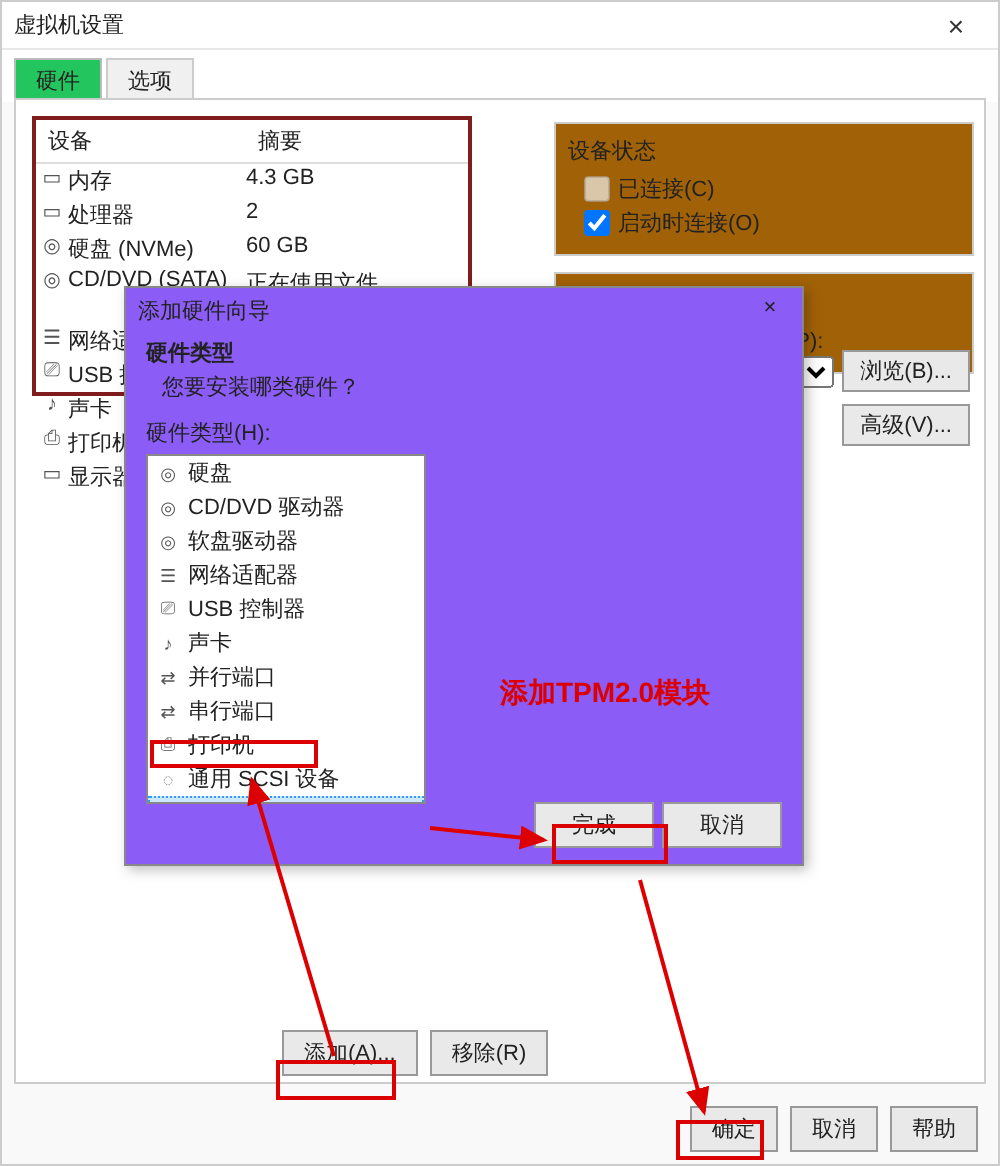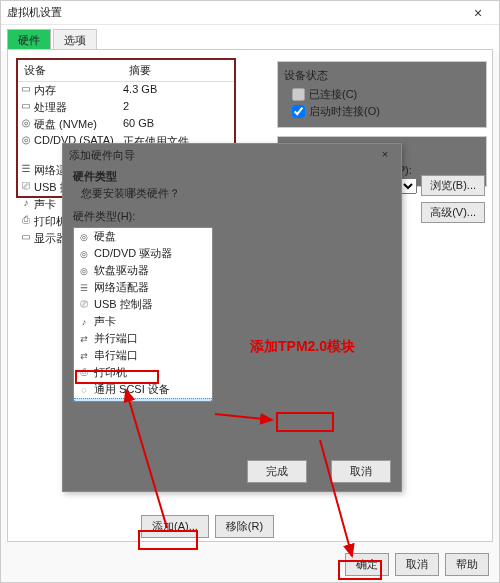--- a/index.html
+++ b/index.html
@@ -22,47 +22,47 @@
   .hw-list { border: 2px solid #7f1d1d; height: 140px; background: #fff; }
   .hw-head { display: flex; background: #fff; border-bottom: 1px solid #ddd; font-size: 11px; }
   .hw-head div { padding: 3px 6px; }
   .col-dev { width: 105px; }
   .col-sum { flex: 1; }
   .hw-row { display: flex; font-size: 11px; padding: 1px 0; }
   .hw-row .ico { width: 16px; text-align: center; color: #555; font-size: 10px; }
   .hw-row .dev { width: 89px; }
   .hw-row .sum { flex: 1; }
 
-  .fieldset { border: 1px solid #ccc; padding: 6px; margin-bottom: 8px; background: #737373; }
+  .fieldset { border: 1px solid #ccc; padding: 6px; margin-bottom: 8px; background: #a16207; }
   .fieldset .legend { font-size: 11px; margin-bottom: 4px; }
   .chk { display: flex; align-items: center; gap: 4px; font-size: 11px; margin: 2px 0 2px 8px; }
   .chk input { margin: 0; }
   .radio { display: flex; align-items: center; gap: 4px; font-size: 11px; margin: 2px 0 2px 8px; }
 
   .btn { border: 1px solid #999; background: #e9e9e9; padding: 3px 10px; font-size: 11px; display: inline-block; cursor: pointer; }
   .btn.small { padding: 2px 8px; }
 
   .footer { position: absolute; bottom: 6px; right: 10px; display: flex; gap: 6px; }
   .footer-left { position: absolute; bottom: 44px; left: 140px; display: flex; gap: 6px; }
 
   
-  .modal { position: absolute; left: 62px; top: 143px; width: 340px; height: 349px; background: #737373; border: 1px solid #888; box-shadow: 2px 2px 6px rgba(0,0,0,0.25); z-index: 5; }
+  .modal { position: absolute; left: 62px; top: 143px; width: 340px; height: 290px; background: #8b5cf6; border: 1px solid #888; box-shadow: 2px 2px 6px rgba(0,0,0,0.25); z-index: 5; }
   .modal .mtitle { padding: 4px 6px; display: flex; font-size: 11px; }
   .modal .mtitle .t { flex: 1; }
   .modal .mtitle .x { width: 20px; text-align: center; cursor: pointer; }
   .modal .section { padding: 0 10px; }
   .modal .h { font-weight: bold; font-size: 11px; margin-top: 2px; }
   .modal .sub { font-size: 11px; margin: 2px 0 8px 8px; }
   .modal .row2 { display: flex; gap: 12px; padding: 0 10px; }
   .listbox { border: 1px solid #888; width: 140px; height: 175px; overflow: hidden; background: #fff; }
   .li { display: flex; align-items: center; gap: 4px; padding: 1px 4px; font-size: 11px; }
   .li .ico { width: 12px; text-align: center; font-size: 9px; color: #555; }
   .li.sel { background: #cce8ff; border: 1px dotted #3399ff; }
   .explain { flex: 1; font-size: 11px; }
-  .modal .mfoot { position: absolute; bottom: 8px; right: 10px; display: flex; gap: 24px; }
+  .modal .mfoot { position: absolute; bottom: 8px; right: 10px; display: flex; gap: 4px; }
   .modal .mfoot .btn { padding: 3px 18px; }
 
   
   .anno-text { position: absolute; color: #d00; font-weight: bold; font-size: 14px; z-index: 8; }
   .red-box { position: absolute; border: 2px solid #d00; z-index: 9; pointer-events: none; }
   svg.arrows { position: absolute; inset: 0; z-index: 7; pointer-events: none; }
 
   .rt-col { position:absolute; right:12px; top:60px; width:210px; }
   .rt-btns { position:absolute; right:14px; top:170px; display:flex; flex-direction:column; gap:6px; align-items:flex-end; }
   .sel-row { display:flex; gap:4px; align-items:center; margin-top:4px; }

